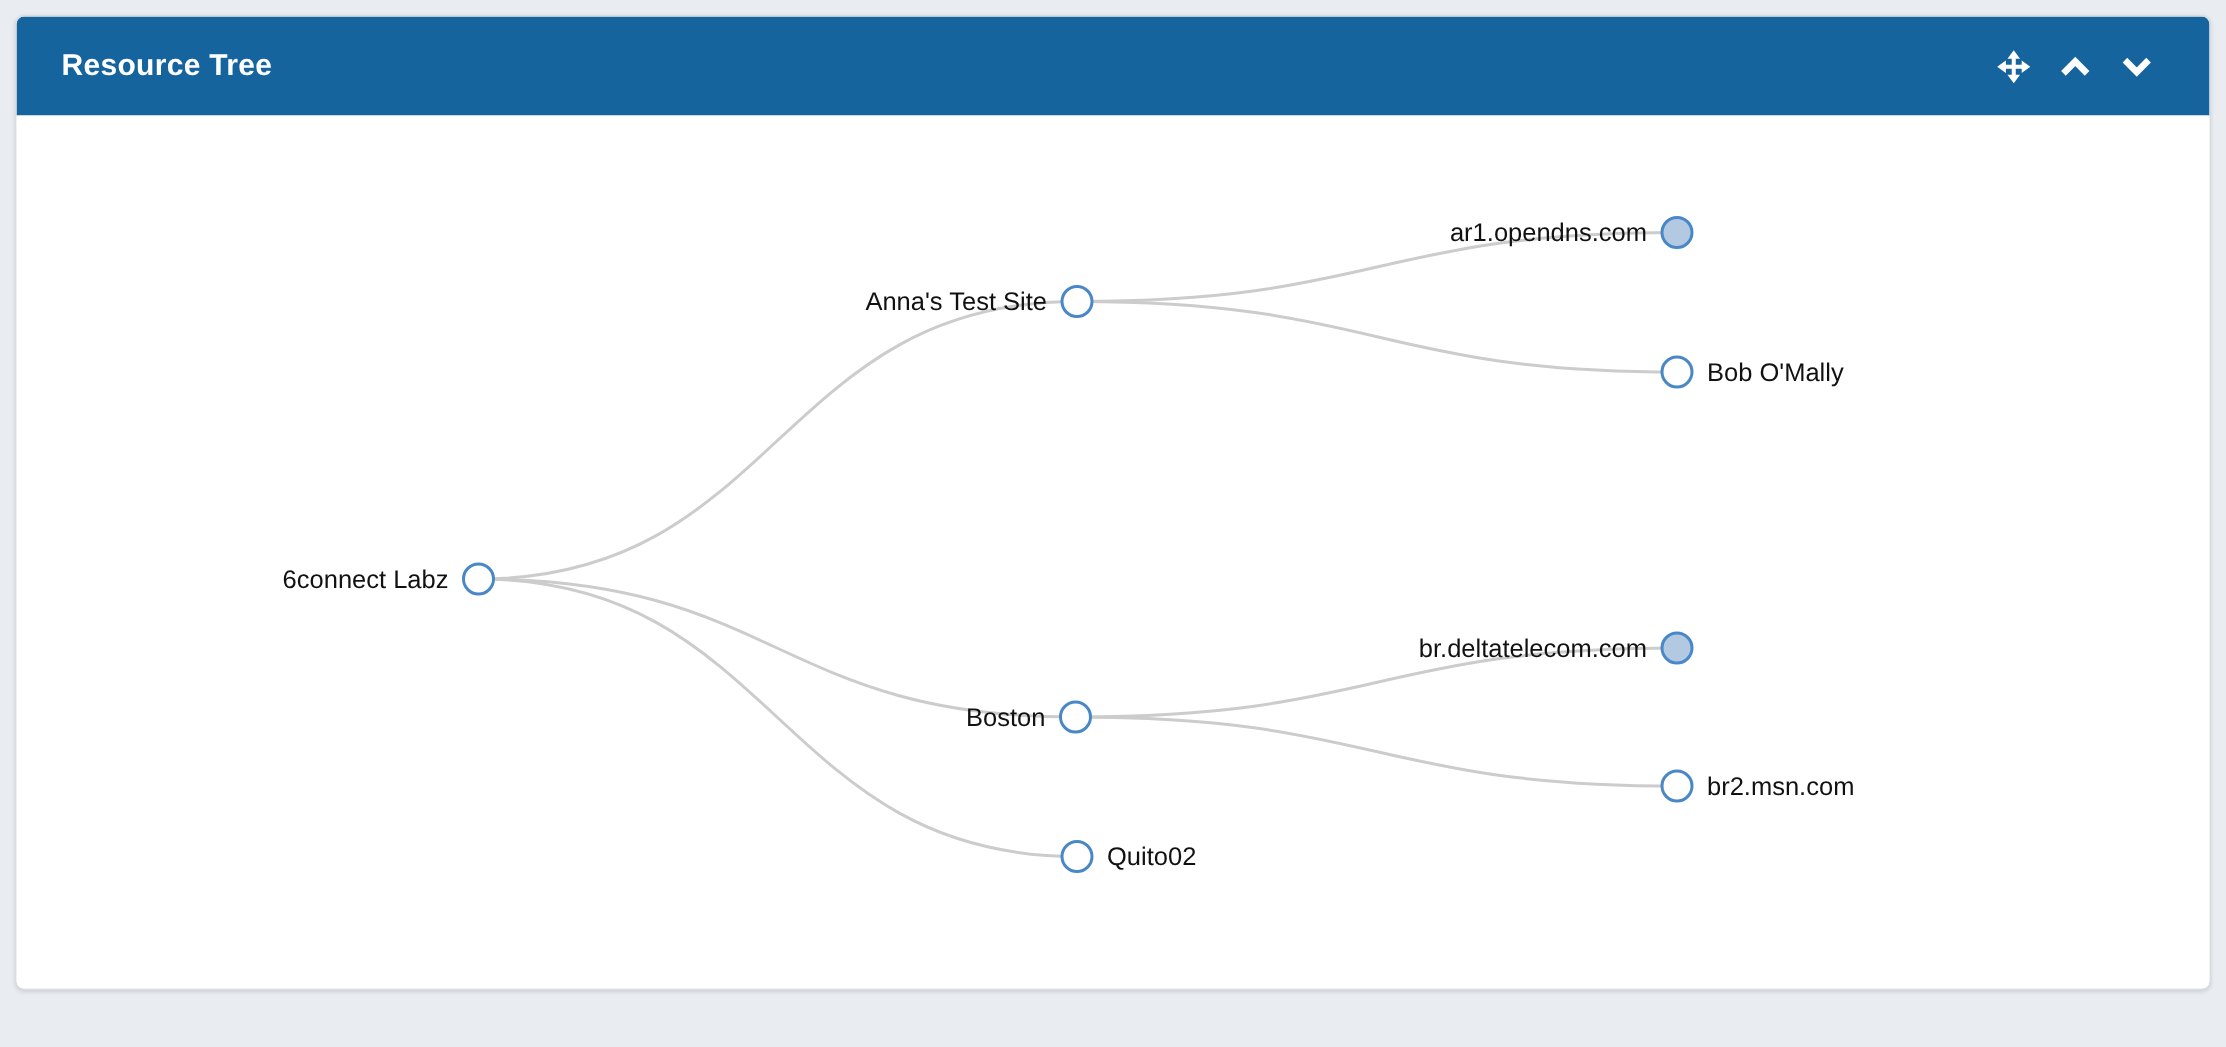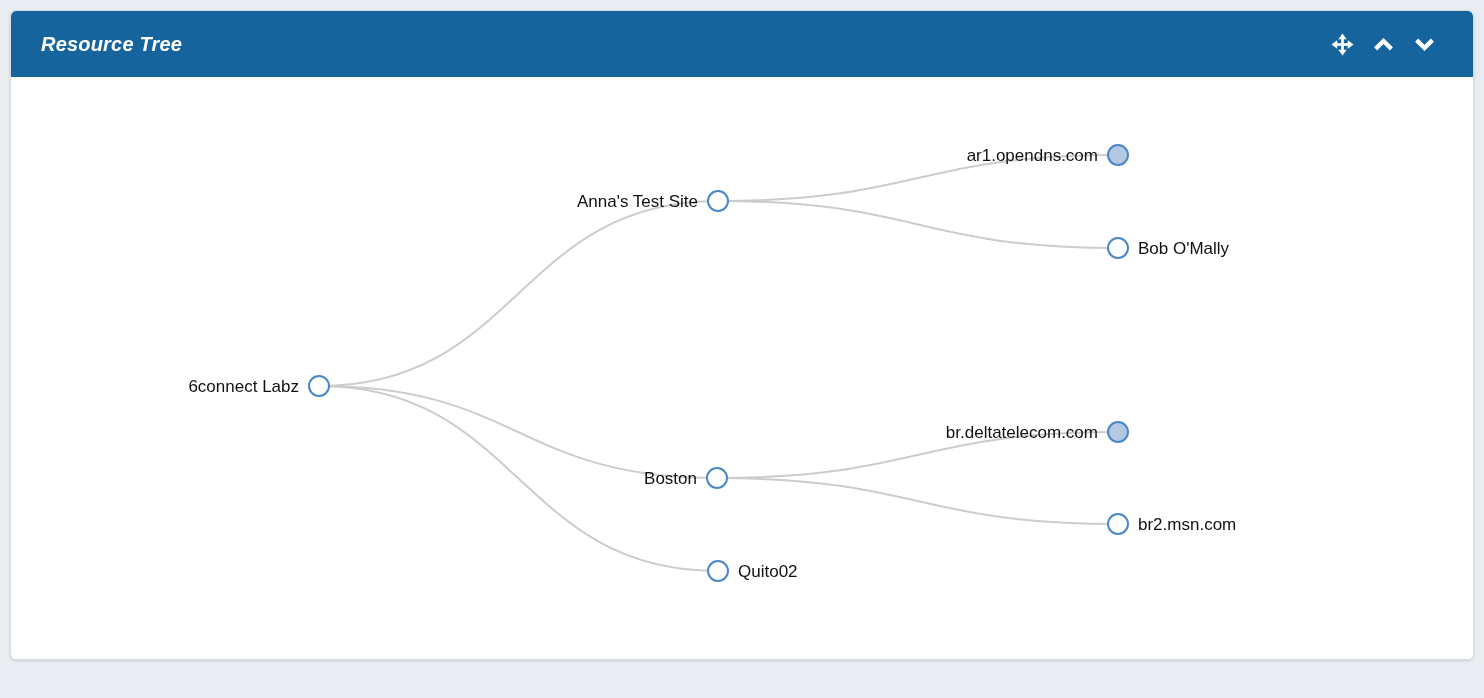--- a/index.html
+++ b/index.html
@@ -22,21 +22,20 @@
     align-items: center;
     justify-content: space-between;
     padding: 0 36px 0 30px;
     border-radius: 5px 5px 0 0;
   }
   .panel-title {
     color: #ffffff;
     font-size: 20px;
     font-weight: bold;
     letter-spacing: 0.2px;
-    font-style: italic;
   }
   .header-icons {
     display: flex;
     align-items: center;
     gap: 15px;
   }
   .icon-btn {
     display: inline-flex;
     align-items: center;
     justify-content: center;

